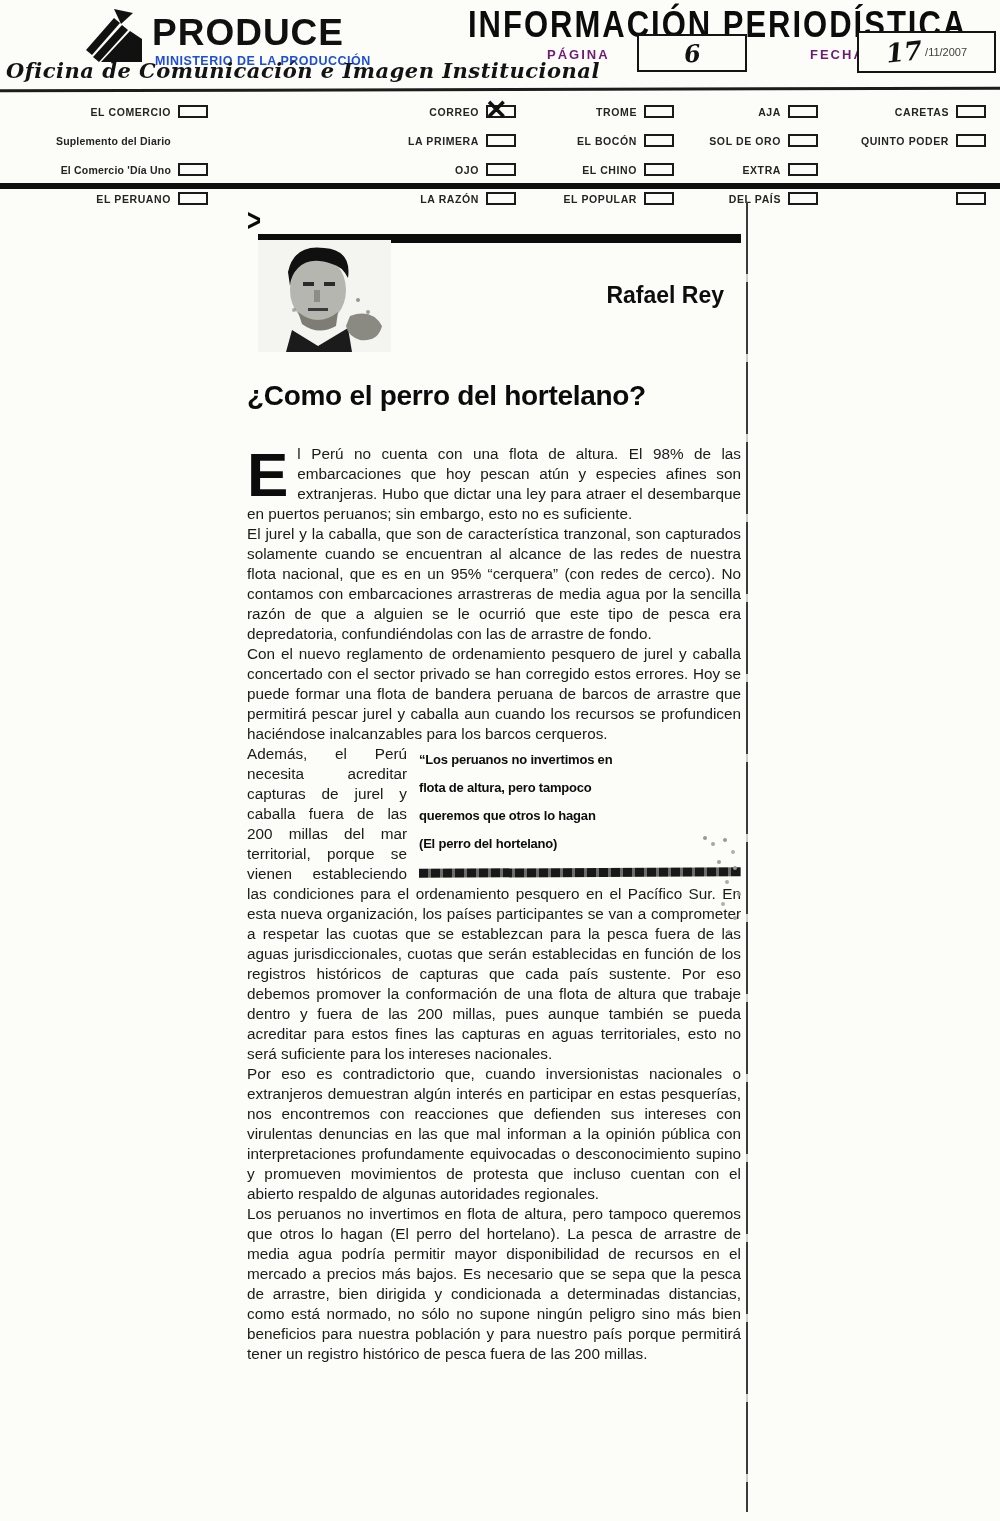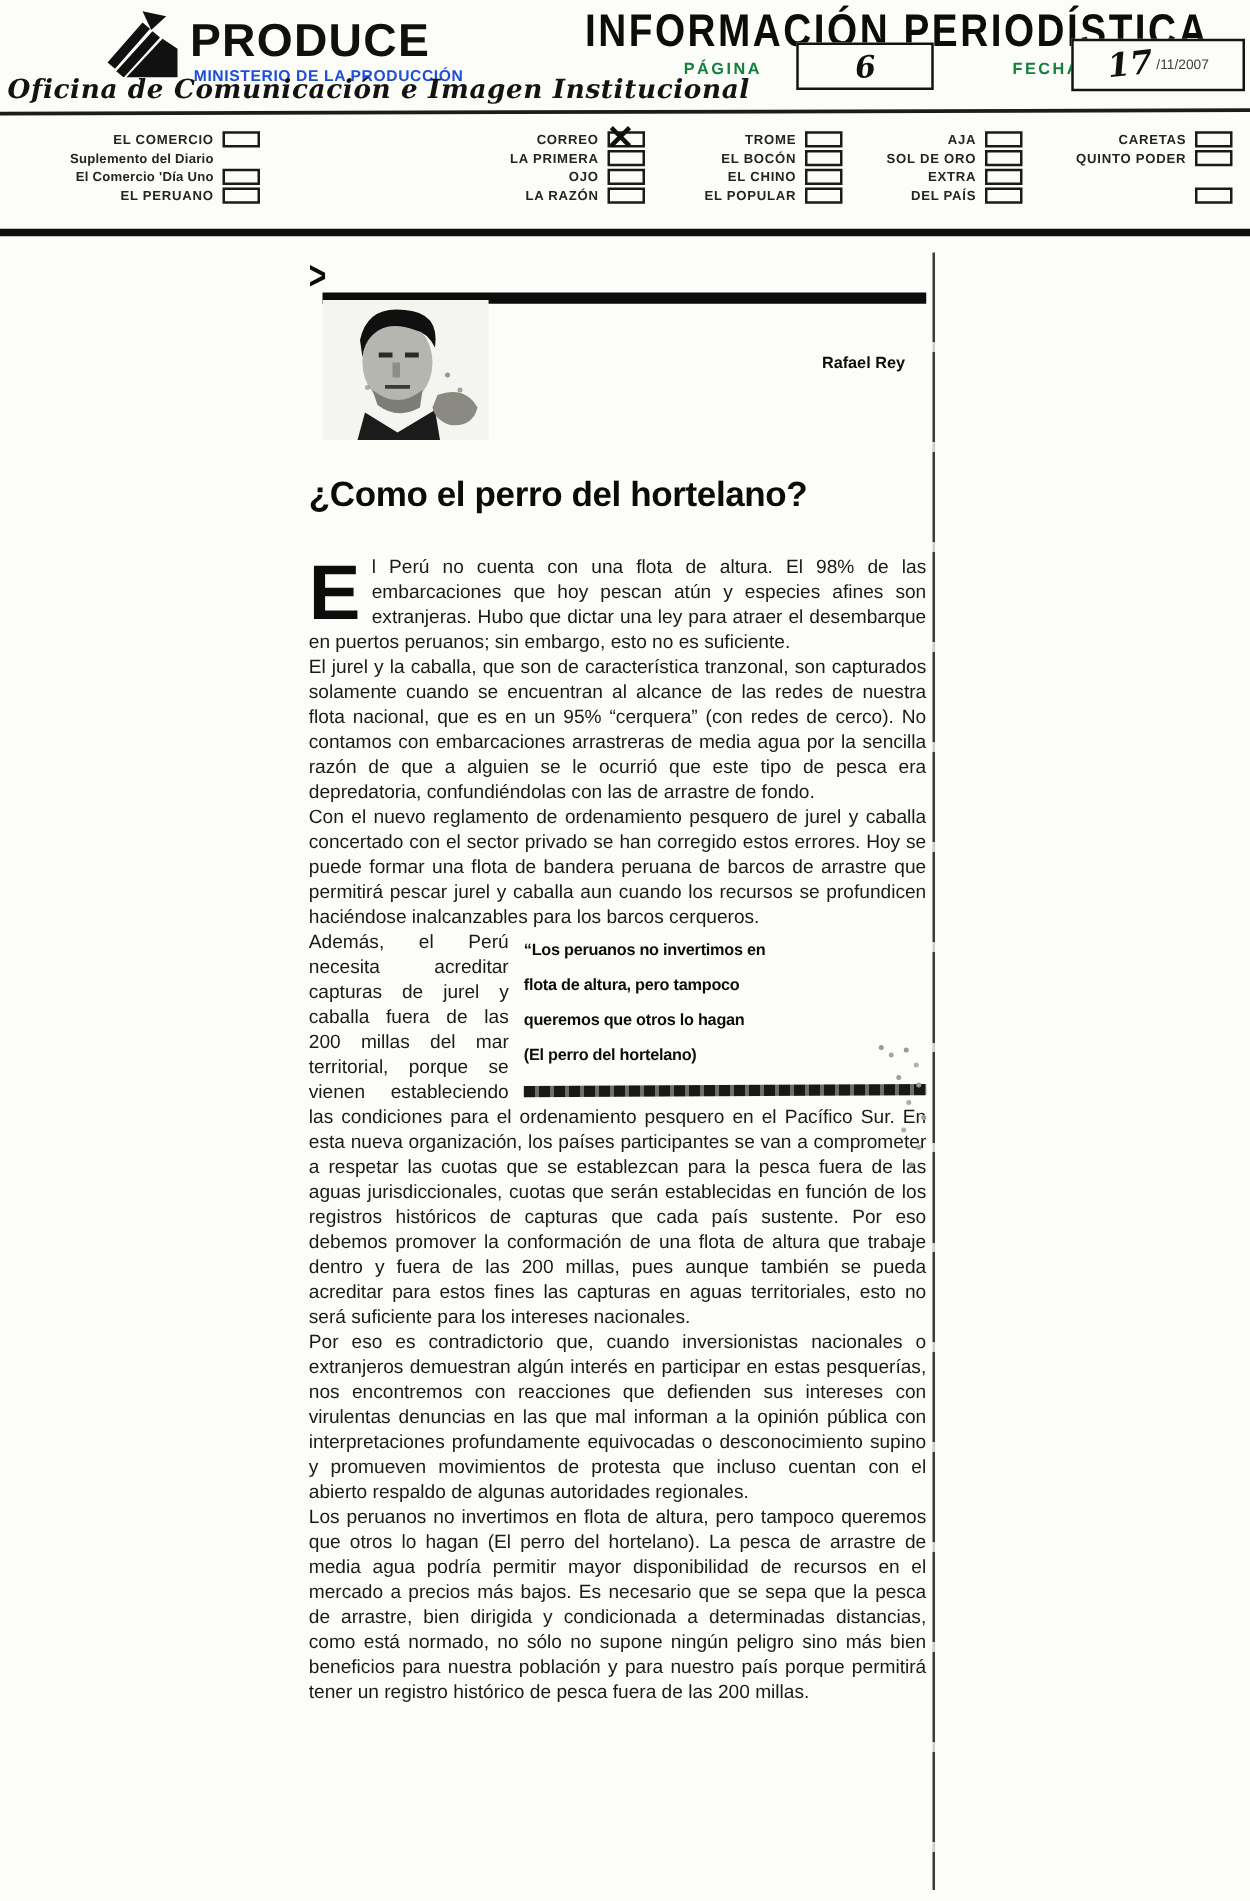--- a/index.html
+++ b/index.html
@@ -13,37 +13,37 @@
            letter-spacing:1px; color:#101010; }
   .brand-sub { position:absolute; left:155px; top:54px; font-size:12.5px; font-weight:bold;
                letter-spacing:0.5px; color:#1d4ed8; }
   .office { position:absolute; left:6px; top:58px; font-family:"DejaVu Serif", serif;
             font-style:italic; font-weight:bold; font-size:21px; color:#131313;
             letter-spacing:0.5px; }
   .main-title { position:absolute; left:468px; top:4px; font-size:31px; font-weight:bold;
                 letter-spacing:2px; transform:scaleY(1.18); transform-origin:left top;
                 color:#0c0c0c; white-space:nowrap; }
   .field-label { position:absolute; font-size:13px; font-weight:bold; letter-spacing:2px;
-                 color:#15803d;text-align:center; }
+                 color:#701a75;text-align:center; }
   .pagina-label { left:547px; top:47px; }
   .fecha-label  { left:810px; top:47px; }
   .field-box { position:absolute; border:2px solid #141414; background:#fcfcf9;
                display:flex; align-items:center; justify-content:center; }
   .pagina-box { left:637px; top:34px; width:110px; height:38px; }
   .fecha-box  { left:857px; top:31px; width:139px; height:42px; gap:3px; }
   .hand { font-family:"DejaVu Serif", serif; font-style:italic; font-weight:bold;
           color:#111; }
   .pagina-box .hand { font-size:24px; transform:rotate(-5deg); }
   .fecha-box .hand { font-size:26px; transform:rotate(-6deg); }
   .fecha-printed { font-size:11px; font-weight:normal; color:#404040; }
   .rule-thin { position:absolute; left:0; top:88px; width:1000px; height:3px;
                background:#1c1c1c; transform:rotate(-0.15deg); }
 
   
-  .col { position:absolute; top:104px; display:flex; flex-direction:column; gap:0; }
+  .col { position:absolute; top:104px; display:flex; flex-direction:column; gap:14px; }
   .c1 { left:0;   width:208px; }
   .c2 { left:178px; width:172px; }
   .c3 { left:356px; width:160px; }
   .c4 { left:522px; width:152px; }
   .c5 { left:680px; width:138px; }
   .c6 { left:826px; width:160px; }
   .prow { display:flex; justify-content:flex-end; align-items:center; gap:7px; height:15px; }
   .plabel { font-size:10.5px; font-weight:bold; letter-spacing:0.6px; color:#242424;
             white-space:nowrap; }
   .plabel.mixed { letter-spacing:0.2px; }
@@ -58,21 +58,21 @@
   
   .article { position:absolute; left:245px; top:196px; width:503px; height:1320px; }
   .divider { position:absolute; right:0; top:6px; height:1310px; width:2px;
              background:repeating-linear-gradient(180deg,#3b3b3b 0 72px,
                        rgba(59,59,59,0.25) 72px 80px); }
   .marker { position:absolute; left:2px; top:6px; font-size:32px; font-weight:bold;
             transform:scaleX(0.75); transform-origin:left top; color:#0a0a0a; }
   .article-rule { position:absolute; left:13px; top:38px; width:483px; height:9px;
                   background:#0c0c0c; }
   .photo { position:absolute; left:13px; top:44px; width:133px; height:112px; }
-  .byline { position:absolute; right:24px; top:86px; font-size:13px; font-weight:bold;
+  .byline { position:absolute; right:24px; top:86px; font-size:23px; font-weight:bold;
             color:#0d0d0d; }
   .headline { position:absolute; left:2px; top:184px; font-size:28px; font-weight:bold;
               letter-spacing:-0.3px; color:#0b0b0b; white-space:nowrap; }
   .body { position:absolute; left:2px; top:248px; width:494px; text-align:justify;
           font-size:15.3px; line-height:20px; color:#1a1a1a; }
   .body p { margin:0; }
   .dropcap { float:left; font-size:62px; line-height:55px; font-weight:bold;
              margin:3px 9px 0 0; color:#0c0c0c; }
   .qblock::after { content:""; display:block; clear:both; }
   .pullquote { float:right; width:322px; margin:2px 0 6px 12px; color:#0c0c0c; }

